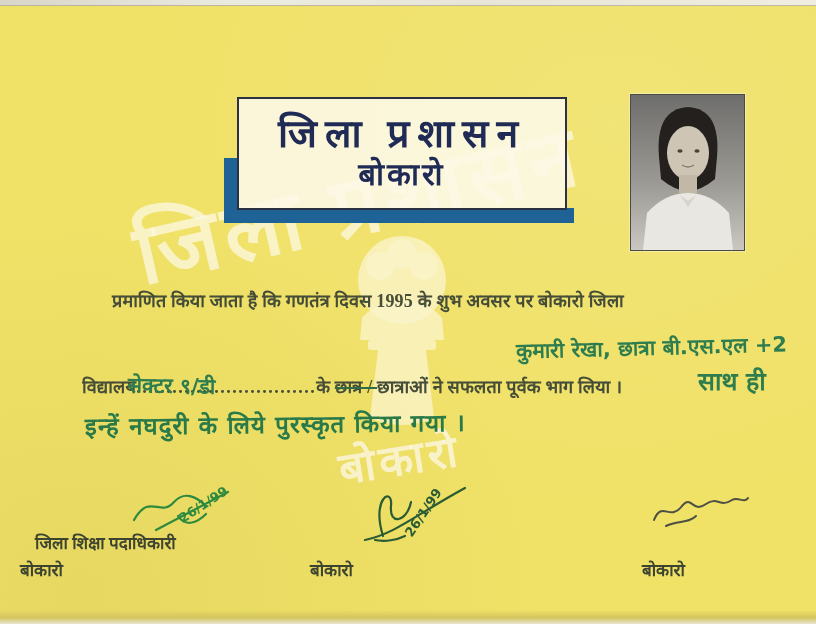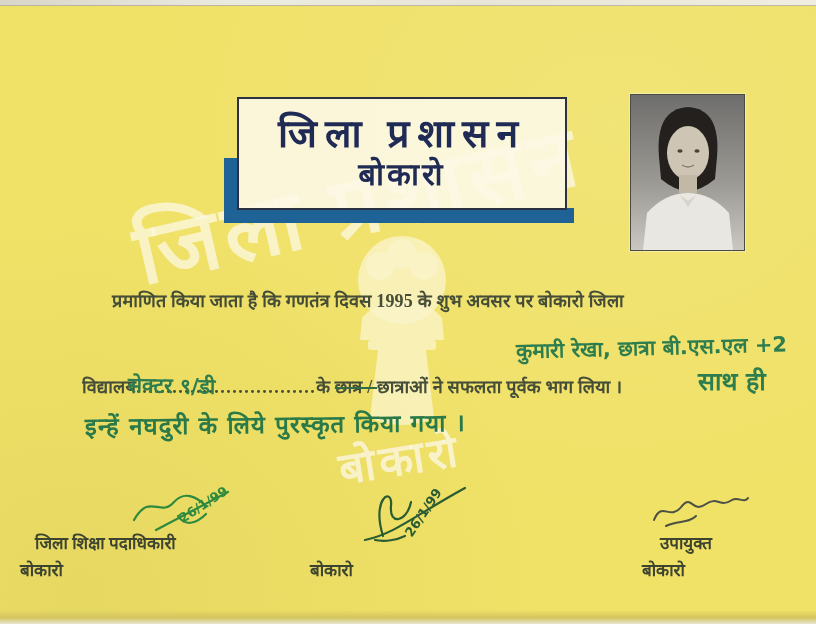--- a/index.html
+++ b/index.html
@@ -145,18 +145,17 @@
   </svg>
   <div class="sig-date d2">26/1/99</div>
   <div class="sig-label p2">बोकारो</div>
 
   <svg class="sig-svg" style="left:648px;top:492px;" width="105" height="42" viewBox="0 0 105 42">
     <g stroke="#4b4f44" stroke-width="2" fill="none" stroke-linecap="round">
       <path d="M6,28 C14,8 22,30 34,14 C44,2 44,22 58,12 C70,4 72,16 84,8 C90,4 96,12 100,6"></path>
       <path d="M18,34 C30,28 40,32 48,24"></path>
     </g>
   </svg>
-  <div class="sig-label t3">उपायुक्त</div>
   <div class="sig-label p3">बोकारो</div>
 
   <div class="sheen"></div>
   <div class="edge-bottom"></div>
 </div>
 
 </body></html>

